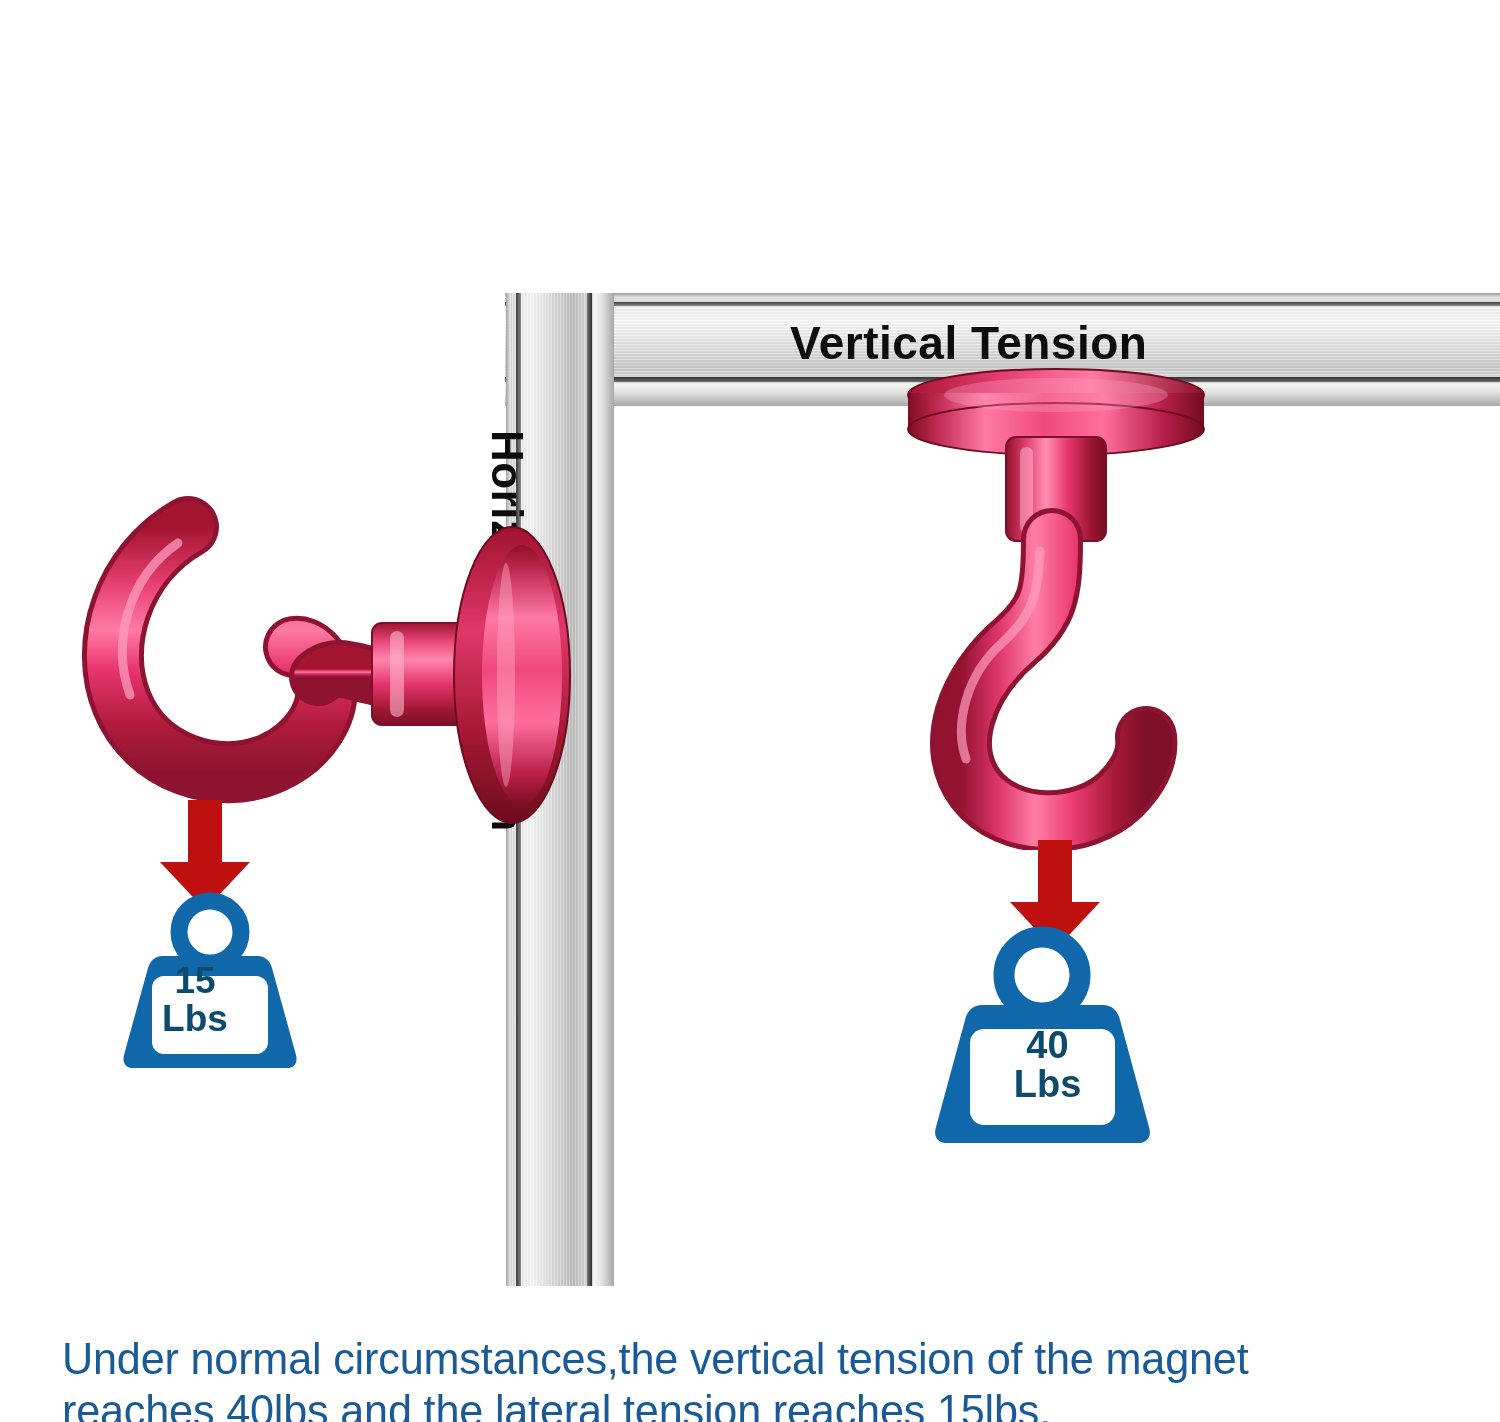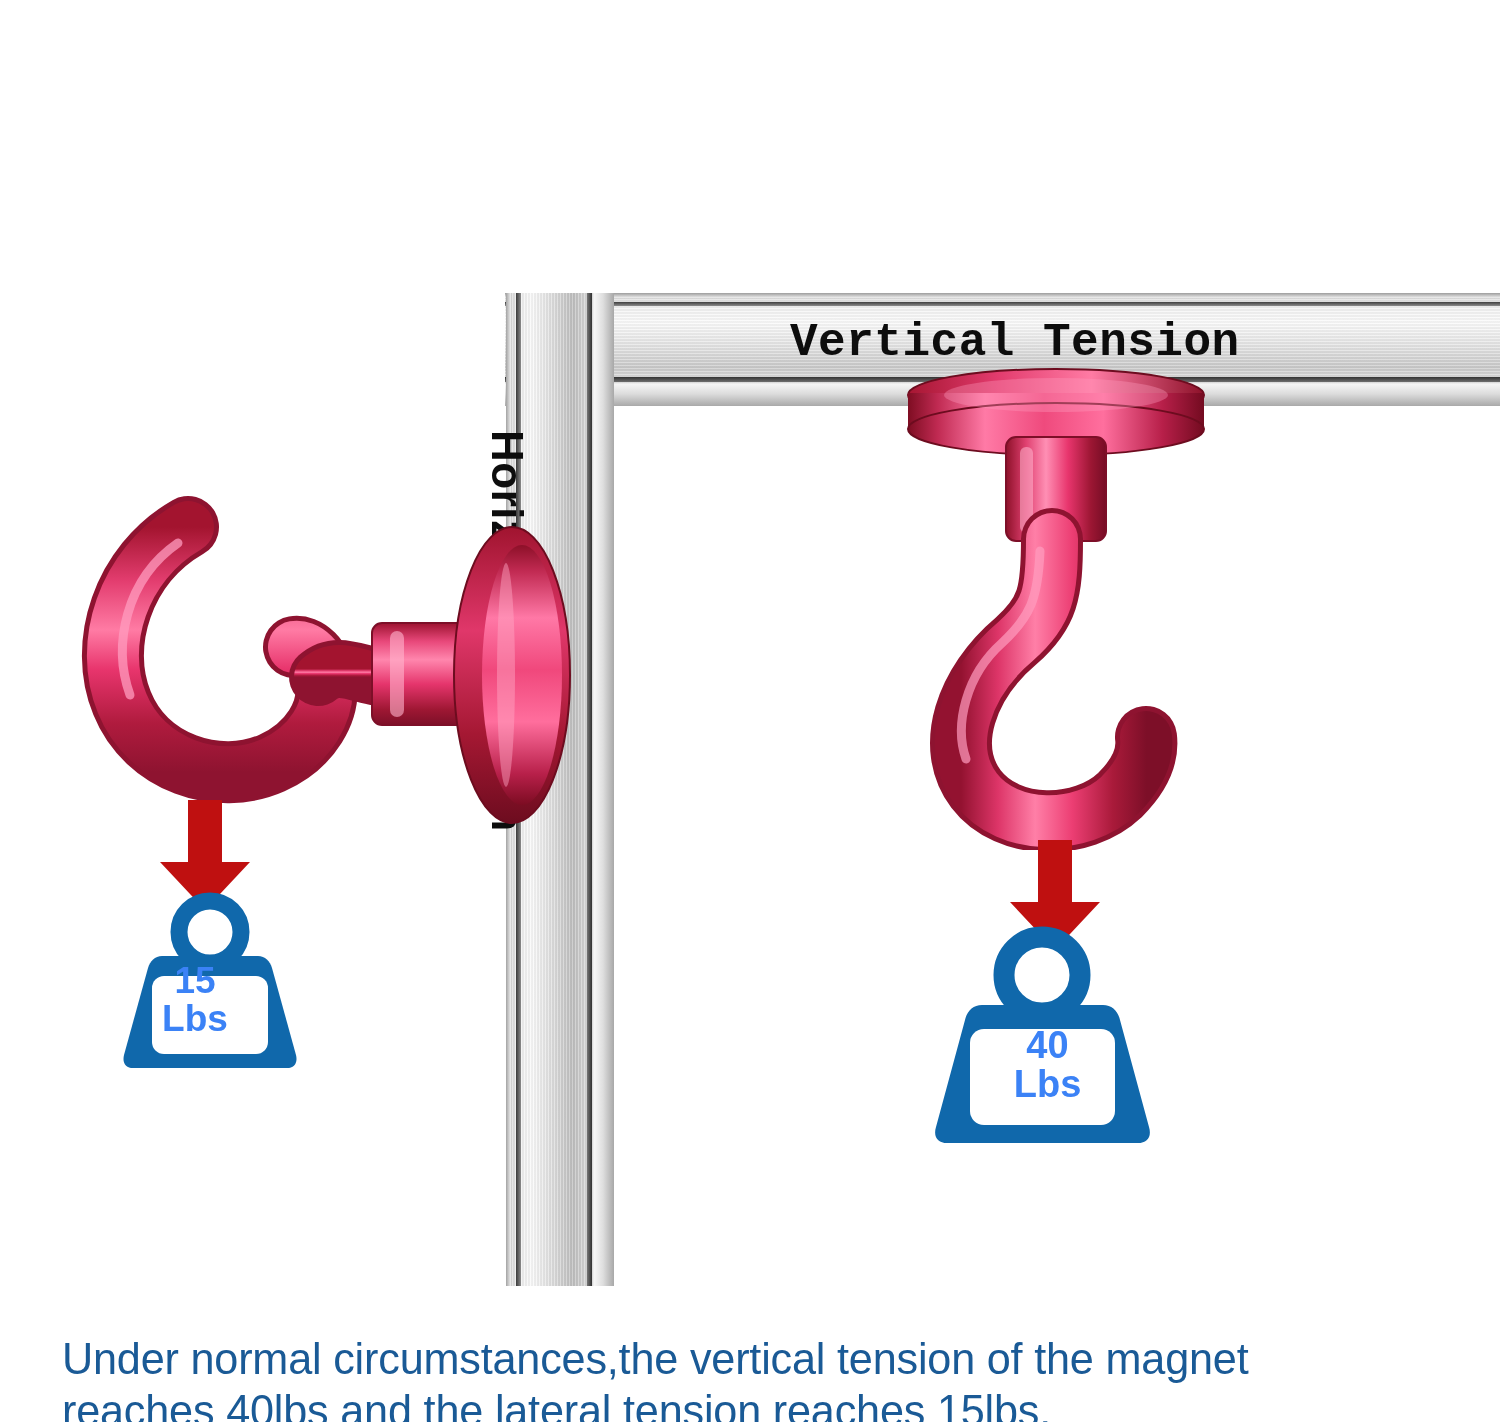--- a/index.html
+++ b/index.html
@@ -134,21 +134,21 @@
   .beam-v .lip {
     position: absolute; top: 0; bottom: 0; right: 0; width: 20px;
     background: linear-gradient(to right, #f7f7f7 0%, #dedede 45%, #a8a8a8 100%);
   }
 
   
   #label-vertical-tension {
     position: absolute;
     left: 790px;
     top: 318px;
-    font-family: Liberation Mono, monospace;
+    font-family: Liberation Sans, sans-serif;
     font-weight: bold;
     font-size: 46px;
     line-height: 50px;
     color: #0d0d0d;
     letter-spacing: 0.5px;
     white-space: nowrap;
     user-select: none;
   }
   #label-horizontal-tension {
     position: absolute;
@@ -178,21 +178,21 @@
 
   
   .weight-svg { position: absolute; }
   #weight-left  { left: 110px; top: 890px; width: 200px; height: 180px; }
   #weight-right { left: 920px; top: 925px; width: 245px; height: 220px; }
   .weight-text {
     position: absolute;
     text-align: center;
     font-family: "Liberation Sans", sans-serif;
     font-weight: bold;
-    color: #3b82f6;
+    color: #0c4a6e;
     user-select: none;
     line-height: 1.02;
   }
   #weight-left-text {
     left: 140px; top: 962px; width: 110px;
     font-size: 37px;
   }
   #weight-right-text {
     left: 975px; top: 1026px; width: 145px;
     font-size: 38px;

